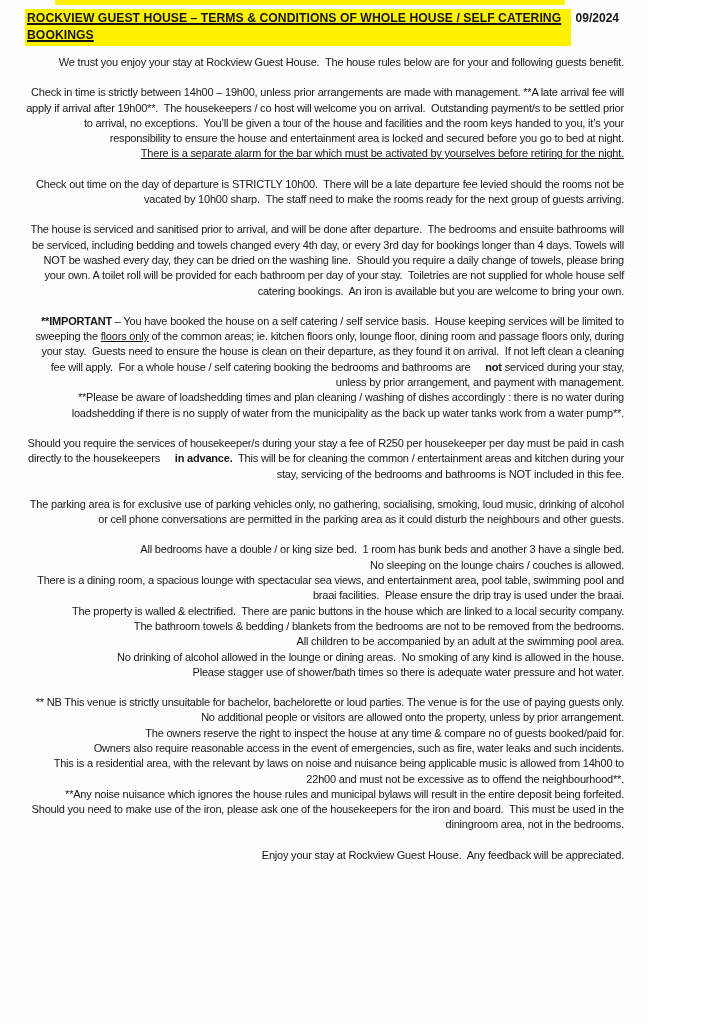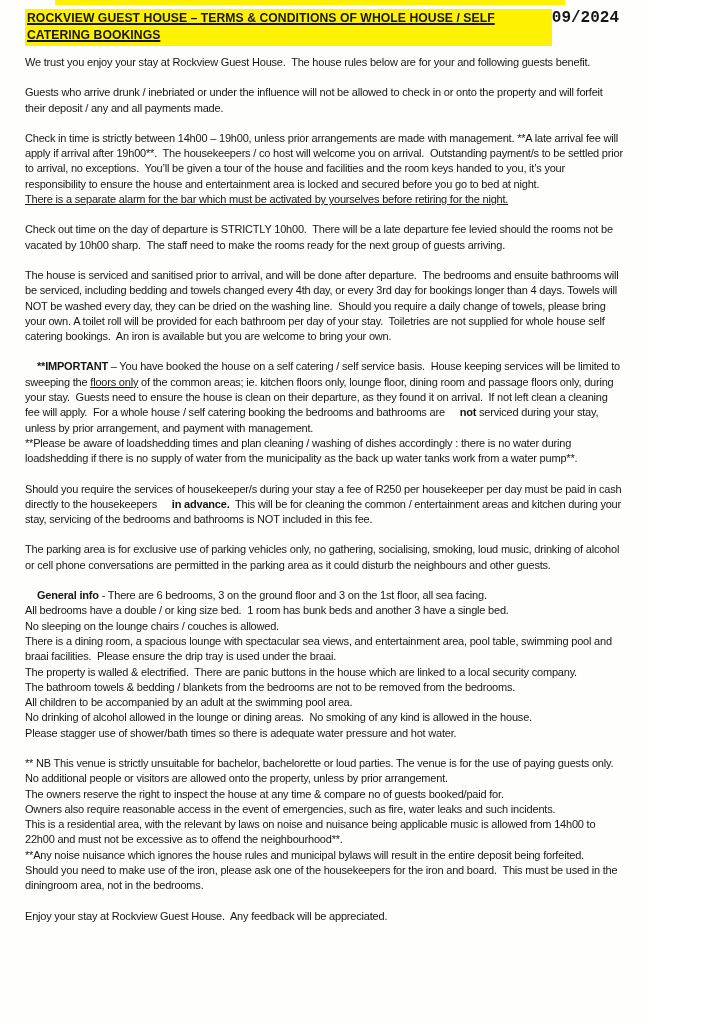--- a/index.html
+++ b/index.html
@@ -24,51 +24,47 @@
     margin:0;
     font-size:12.2px;font-weight:bold;line-height:17px;
     background:var(--hl,#fff200);
     text-decoration:underline;
     text-decoration-thickness:1.5px;
     padding:1px 4px 2px 2px;
     letter-spacing:0.05px;
     max-width:540px;
   }
   .date{
-    font-size:16px;font-weight:bold;line-height:19px;
+    font-size:12px;font-weight:bold;line-height:19px;
     padding-right:5px;
     white-space:nowrap;
-    font-family:Liberation Mono, monospace;
   }
   .doc-body{
     padding:9px 24px 0 25px;
     font-size:11px;line-height:15.3px;letter-spacing:-0.2px;
   }
   .block{margin:0 0 15px 0;}
   .block:last-child{margin-bottom:12px;}
-  .line{display:block;}
+  .line{display:block;text-align:right;}
   .seg{white-space:pre-wrap;}
   .bold{font-weight:bold;margin-left:12px;}
   .underline{text-decoration:underline;}
 </style>
 </head>
 <body>
 
 <div class="page">
   <div class="top-strip"></div>
   <header class="header">
     <h1 class="title">ROCKVIEW GUEST HOUSE – TERMS &amp; CONDITIONS OF WHOLE HOUSE / SELF CATERING BOOKINGS</h1>
     <span class="date">09/2024</span>
   </header>
   <main class="doc-body">
       <div class="block">
         <div class="line"><span class="seg">We trust you enjoy your stay at Rockview Guest House.  The house rules below are for your and following guests benefit.</span></div>
-      </div>
-      <div class="block">
-        <div class="line"><span class="seg">Guests who arrive drunk / inebriated or under the influence will not be allowed to check in or onto the property and will forfeit their deposit / any and all payments made.</span></div>
       </div>
       <div class="block">
         <div class="line"><span class="seg">Check in time is strictly between 14h00 – 19h00, unless prior arrangements are made with management. **A late arrival fee will apply if arrival after 19h00**.  The housekeepers / co host will welcome you on arrival.  Outstanding payment/s to be settled prior to arrival, no exceptions.  You’ll be given a tour of the house and facilities and the room keys handed to you, it’s your responsibility to ensure the house and entertainment area is locked and secured before you go to bed at night.</span></div>
         <div class="line"><span class="seg underline">There is a separate alarm for the bar which must be activated by yourselves before retiring for the night.</span></div>
       </div>
       <div class="block">
         <div class="line"><span class="seg">Check out time on the day of departure is STRICTLY 10h00.  There will be a late departure fee levied should the rooms not be vacated by 10h00 sharp.  The staff need to make the rooms ready for the next group of guests arriving.</span></div>
       </div>
       <div class="block">
         <div class="line"><span class="seg">The house is serviced and sanitised prior to arrival, and will be done after departure.  The bedrooms and ensuite bathrooms will be serviced, including bedding and towels changed every 4th day, or every 3rd day for bookings longer than 4 days. Towels will NOT be washed every day, they can be dried on the washing line.  Should you require a daily change of towels, please bring your own. A toilet roll will be provided for each bathroom per day of your stay.  Toiletries are not supplied for whole house self catering bookings.  An iron is available but you are welcome to bring your own.</span></div>
@@ -77,21 +73,20 @@
         <div class="line"><span class="seg bold">**IMPORTANT</span><span class="seg"> – You have booked the house on a self catering / self service basis.  House keeping services will be limited to sweeping the </span><span class="seg underline">floors only</span><span class="seg"> of the common areas; ie. kitchen floors only, lounge floor, dining room and passage floors only, during your stay.  Guests need to ensure the house is clean on their departure, as they found it on arrival.  If not left clean a cleaning fee will apply.  For a whole house / self catering booking the bedrooms and bathrooms are </span><span class="seg bold">not</span><span class="seg"> serviced during your stay, unless by prior arrangement, and payment with management.</span></div>
         <div class="line"><span class="seg">**Please be aware of loadshedding times and plan cleaning / washing of dishes accordingly : there is no water during loadshedding if there is no supply of water from the municipality as the back up water tanks work from a water pump**.</span></div>
       </div>
       <div class="block">
         <div class="line"><span class="seg">Should you require the services of housekeeper/s during your stay a fee of R250 per housekeeper per day must be paid in cash directly to the housekeepers </span><span class="seg bold">in advance.</span><span class="seg">  This will be for cleaning the common / entertainment areas and kitchen during your stay, servicing of the bedrooms and bathrooms is NOT included in this fee.</span></div>
       </div>
       <div class="block">
         <div class="line"><span class="seg">The parking area is for exclusive use of parking vehicles only, no gathering, socialising, smoking, loud music, drinking of alcohol or cell phone conversations are permitted in the parking area as it could disturb the neighbours and other guests.</span></div>
       </div>
       <div class="block">
-        <div class="line"><span class="seg bold">General info</span><span class="seg"> - There are 6 bedrooms, 3 on the ground floor and 3 on the 1st floor, all sea facing.</span></div>
         <div class="line"><span class="seg">All bedrooms have a double / or king size bed.  1 room has bunk beds and another 3 have a single bed.</span></div>
         <div class="line"><span class="seg">No sleeping on the lounge chairs / couches is allowed.</span></div>
         <div class="line"><span class="seg">There is a dining room, a spacious lounge with spectacular sea views, and entertainment area, pool table, swimming pool and braai facilities.  Please ensure the drip tray is used under the braai.</span></div>
         <div class="line"><span class="seg">The property is walled &amp; electrified.  There are panic buttons in the house which are linked to a local security company.</span></div>
         <div class="line"><span class="seg">The bathroom towels &amp; bedding / blankets from the bedrooms are not to be removed from the bedrooms.</span></div>
         <div class="line"><span class="seg">All children to be accompanied by an adult at the swimming pool area.</span></div>
         <div class="line"><span class="seg">No drinking of alcohol allowed in the lounge or dining areas.  No smoking of any kind is allowed in the house.</span></div>
         <div class="line"><span class="seg">Please stagger use of shower/bath times so there is adequate water pressure and hot water.</span></div>
       </div>
       <div class="block">

